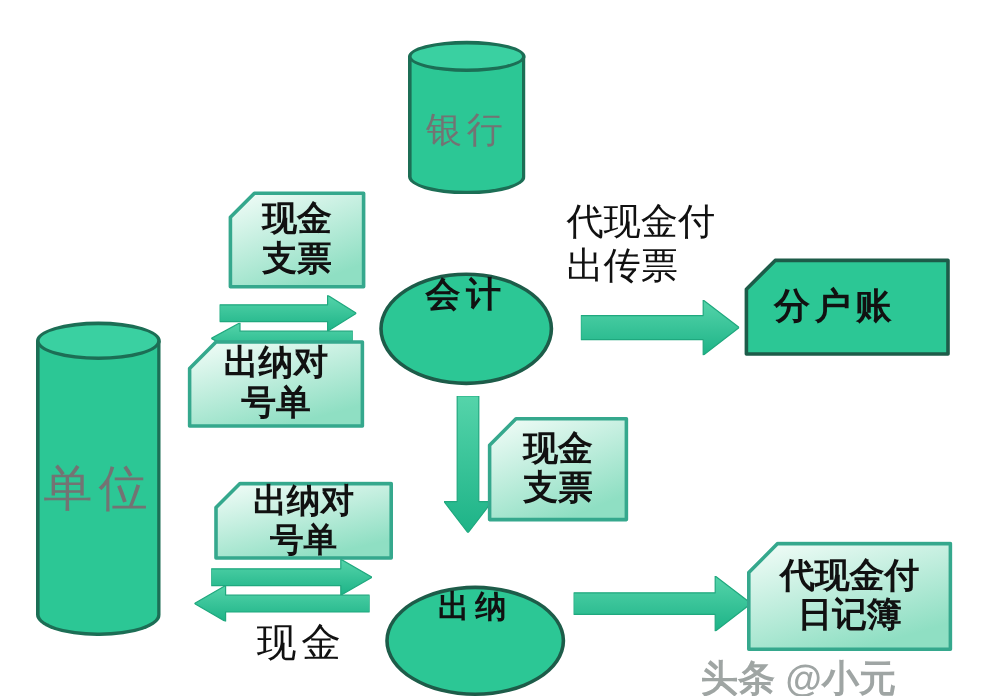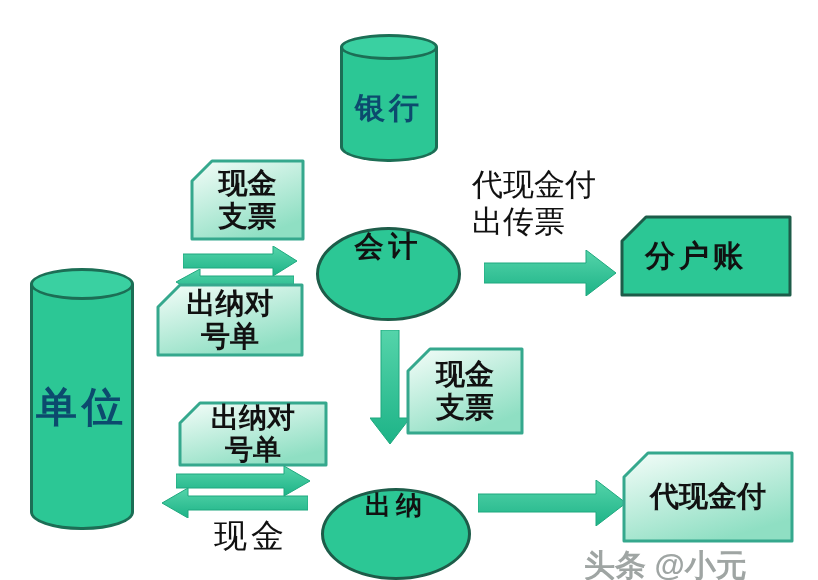--- a/index.html
+++ b/index.html
@@ -17,21 +17,21 @@
     border:3px solid #1c6e55; box-sizing:border-box; z-index:2;
   }
   .cyl-body {
     position:absolute; left:0; width:100%; background:#2cc795;
     border:3px solid #1c6e55; border-top:none; box-sizing:border-box;
     z-index:1;
   }
   .cyl-label {
     position:absolute; left:0; top:0; width:100%; height:100%;
     display:flex; align-items:center; justify-content:center;
-    z-index:3; font-weight:bold; color:#0c4a6e;
+    z-index:3; font-weight:normal; color:#737373;
   }
   
   .enode {
     position:absolute; border-radius:50%; background:#2cc795;
     border:3px solid #1d5c49; box-sizing:border-box;
     display:flex; flex-direction:column; align-items:center; justify-content:flex-start;
     font-weight:bold; color:#111; line-height:1.15;
   }
   
   .card { position:absolute; }
@@ -187,18 +187,19 @@
         <polygon class="arrow-fill" points="0,14 118,14 118,0 148,23 118,46 118,32 0,32"></polygon>
       </svg>
   </div>
 
   <div class="card" style="left:622px; top:451px; width:172px; height:92px;">
     <svg width="172" height="92">
       <polygon class="card-fill" points="26,2 170,2 170,90 2,90 2,26"></polygon>
     </svg>
     <div class="card-label" style="font-size:29px;">
       <span>代现金付</span>
+      <span>日记簿</span>
     </div>
   </div>
 
   <div class="watermark" style="left:584px; top:545px; font-size:31px;">头条 @小元fintech</div>
 
 </div>
 
 </body></html>

